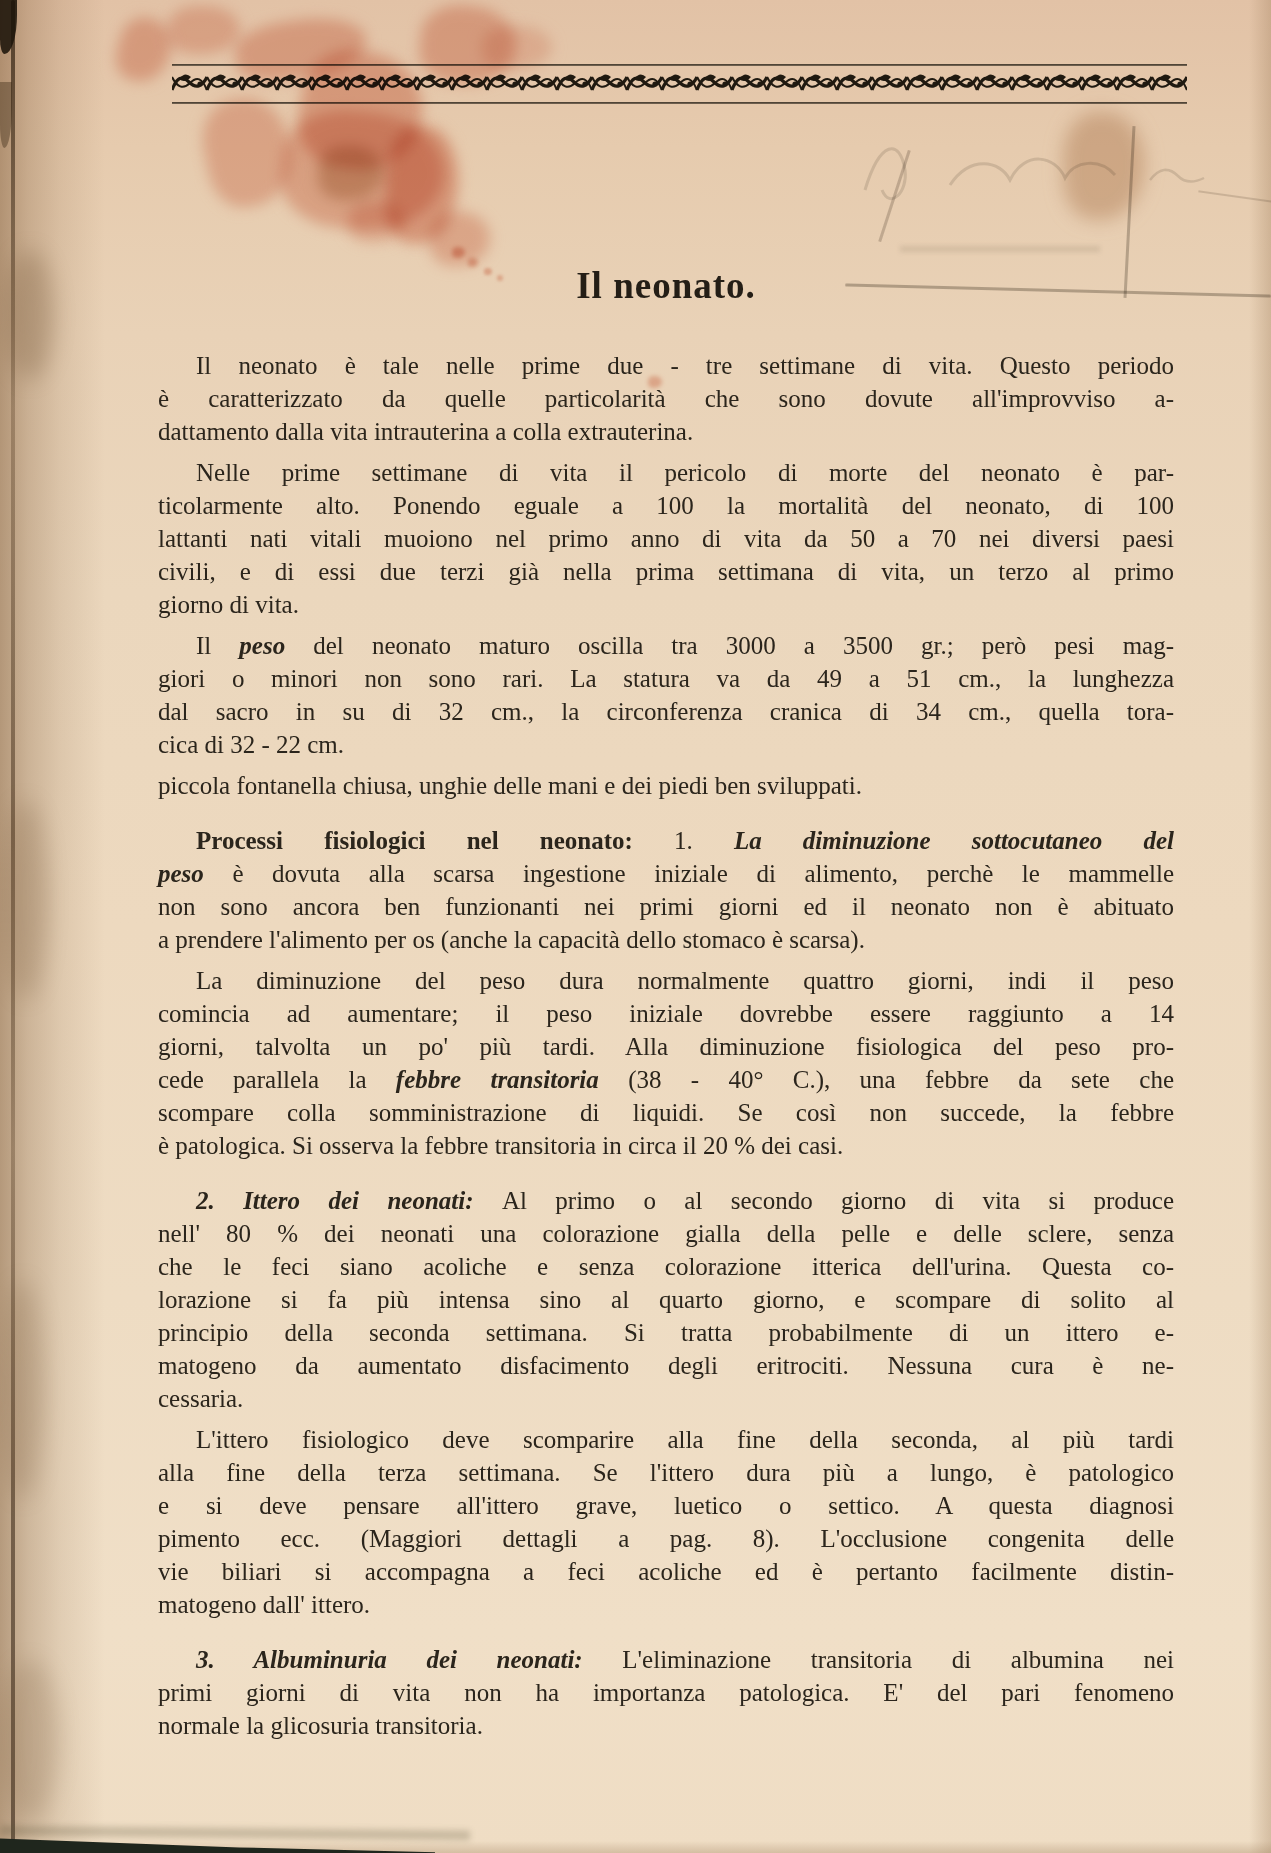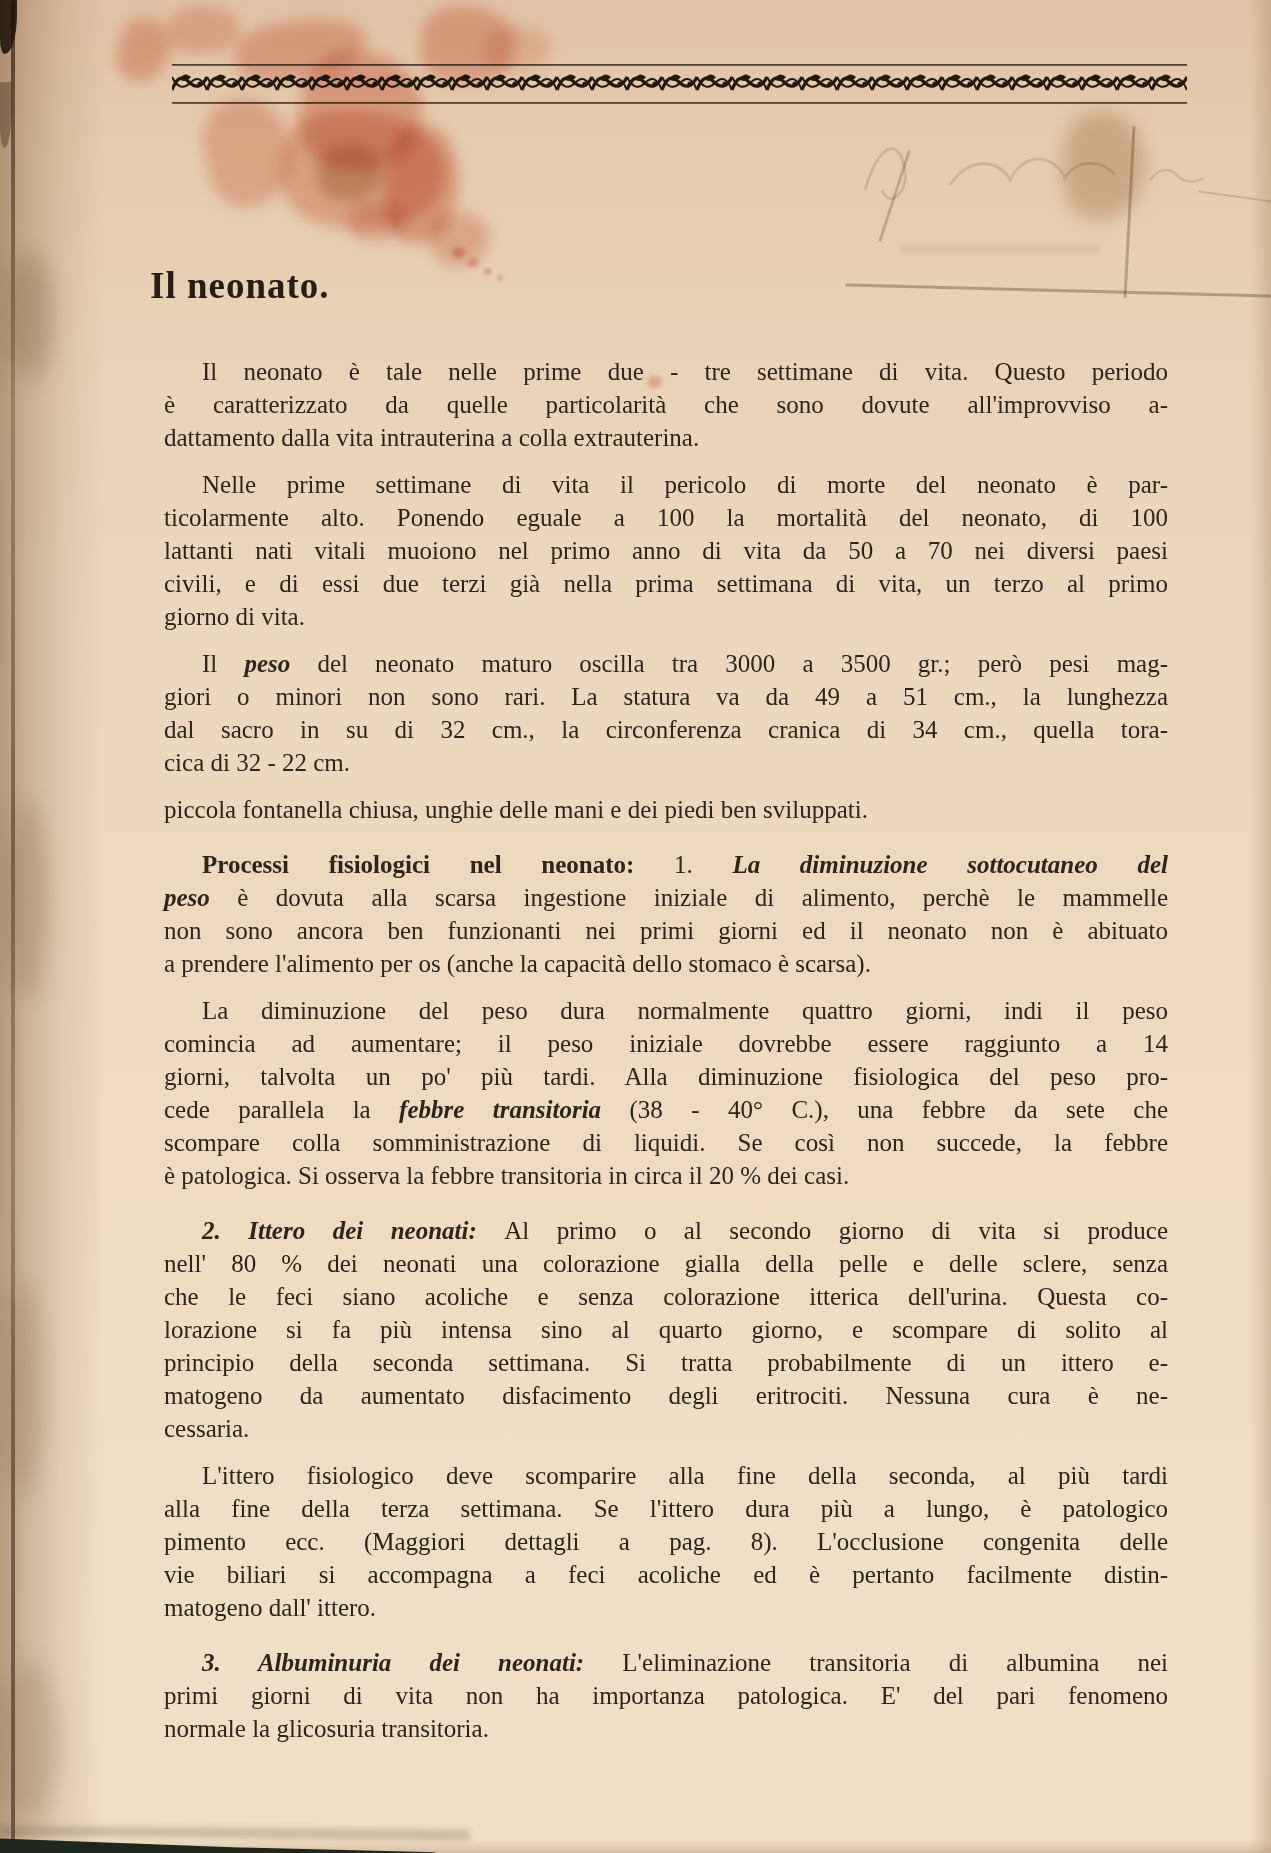--- a/index.html
+++ b/index.html
@@ -28,24 +28,24 @@
   .edge-bottom{position:absolute;left:0;bottom:0;width:100%;height:12px;
     background:linear-gradient(0deg,rgba(150,118,84,.3),rgba(150,118,84,0));}
   .wedge{position:absolute;left:0;top:1833px;width:435px;height:20px;background:#1f261d;
     clip-path:polygon(0 28%,55% 72%,100% 96%,100% 100%,0 100%);}
   .wedge-soft{position:absolute;left:0;top:1828px;width:470px;height:10px;background:#5a5236;opacity:.25;filter:blur(3px);
     transform:rotate(.6deg);}
   
   .ornament{position:absolute;left:172px;top:60px;}
   
   .title{position:absolute;left:150px;top:264px;width:1032px;margin:0;
-    text-align:left;font-size:37px;font-weight:700;color:#241e16;letter-spacing:1px;}
+    text-align:center;font-size:37px;font-weight:700;color:#241e16;letter-spacing:1px;}
   .textcol{position:absolute;left:150px;top:341px;width:1032px;color:#2b251c;
     font-size:25px;}
-  .para{margin:14px;}
+  .para{margin:8px;}
   .para.spaced{margin-top:22px;}
   .line{height:33px;line-height:33px;text-align:justify;text-align-last:justify;}
   .line.last{text-align-last:auto;}
   .line.first{text-indent:38px;}
   .seg-n{font-style:normal;}
   .seg-i{font-style:italic;font-weight:bold;}
   .seg-b{font-weight:700;}
   
   .stain{position:absolute;mix-blend-mode:multiply;filter:blur(7px);border-radius:46% 54% 58% 42%;}
   .pink{background:#e09078;}
@@ -183,20 +183,21 @@
         <div class="line"><span class="seg-n">nell' 80 % dei neonati una colorazione gialla della pelle e delle sclere, senza</span></div>
         <div class="line"><span class="seg-n">che le feci siano acoliche e senza colorazione itterica dell'urina. Questa co-</span></div>
         <div class="line"><span class="seg-n">lorazione si fa più intensa sino al quarto giorno, e scompare di solito al</span></div>
         <div class="line"><span class="seg-n">principio della seconda settimana. Si tratta probabilmente di un ittero e-</span></div>
         <div class="line"><span class="seg-n">matogeno da aumentato disfacimento degli eritrociti. Nessuna cura è ne-</span></div>
         <div class="line last"><span class="seg-n">cessaria.</span></div>
       </div>
       <div class="para">
         <div class="line first"><span class="seg-n">L'ittero fisiologico deve scomparire alla fine della seconda, al più tardi</span></div>
         <div class="line"><span class="seg-n">alla fine della terza settimana. Se l'ittero dura più a lungo, è patologico</span></div>
+        <div class="line"><span class="seg-n">e si deve pensare all'ittero grave, luetico o settico. A questa diagnosi</span></div>
         <div class="line"><span class="seg-n">pimento ecc. (Maggiori dettagli a pag. 8). L'occlusione congenita delle</span></div>
         <div class="line"><span class="seg-n">vie biliari si accompagna a feci acoliche ed è pertanto facilmente distin-</span></div>
         <div class="line last"><span class="seg-n">matogeno dall' ittero.</span></div>
       </div>
       <div class="para spaced">
         <div class="line first"><span class="seg-i">3. Albuminuria dei neonati: </span><span class="seg-n">L'eliminazione transitoria di albumina nei</span></div>
         <div class="line"><span class="seg-n">primi giorni di vita non ha importanza patologica. E' del pari fenomeno</span></div>
         <div class="line last"><span class="seg-n">normale la glicosuria transitoria.</span></div>
       </div>
     </div>

